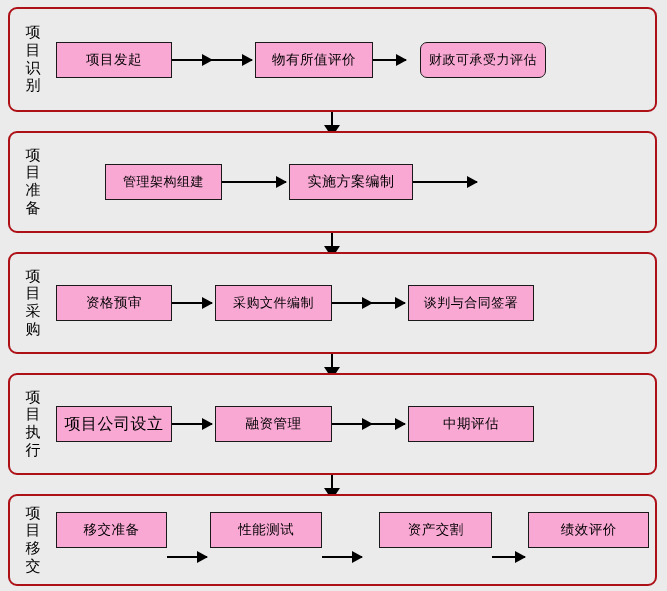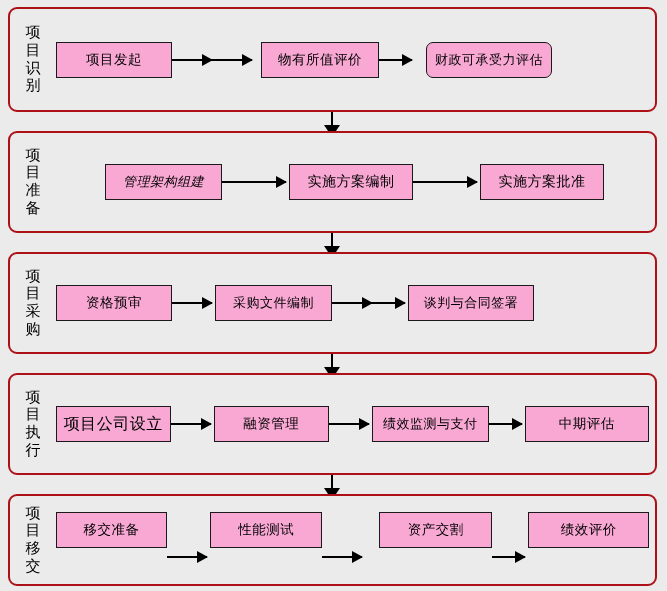--- a/index.html
+++ b/index.html
@@ -130,41 +130,40 @@
     <div class="phase-label">
       <span>项</span>
       <span>目</span>
       <span>识</span>
       <span>别</span>
     </div>
     <div class="steps">
       <div class="step" style="width:116px;">项目发起</div>
       <div class="h-arrow" style="width:40px; margin:0 0 0 0;"></div>
       <div class="h-arrow" style="width:40px;"></div>
-      <div class="step" style="width:118px; margin-left:9px;">物有所值评价</div>
+      <div class="step" style="width:118px; margin-left:3px;">物有所值评价</div>
       <div class="h-arrow" style="width:33px;"></div>
       <div class="step" style="width:126px; margin-left:14px; font-size:13px;border-radius:7px;">财政可承受力评估</div>
     </div>
   </div>
 
   <div class="v-arrow" style="top:112px; height:15px;"></div>
 
   <div class="phase" style="top:131px; height:102px;">
     <div class="phase-label">
       <span>项</span>
       <span>目</span>
       <span>准</span>
       <span>备</span>
     </div>
     <div class="steps" style="left:50px; right:10px;">
-      <div class="step" style="width:117px; margin-left:45px; font-size:13px;font-style:italic;">管理架构组建</div>
+      <div class="step" style="width:117px; margin-left:45px; font-size:13px;">管理架构组建</div>
       <div class="h-arrow" style="width:64px;"></div>
       <div class="step" style="width:124px; margin-left:3px; font-size:14px;">实施方案编制</div>
       <div class="h-arrow" style="width:64px;"></div>
-      <div class="step" style="width:124px; margin-left:3px; font-size:14px;">实施方案批准</div>
     </div>
   </div>
 
   <div class="v-arrow" style="top:233px; height:15px;"></div>
 
   <div class="phase" style="top:252px; height:102px;">
     <div class="phase-label">
       <span>项</span>
       <span>目</span>
       <span>采</span>
@@ -187,21 +186,20 @@
       <span>项</span>
       <span>目</span>
       <span>执</span>
       <span>行</span>
     </div>
     <div class="steps">
       <div class="step" style="width:116px; font-size:16px;">项目公司设立</div>
       <div class="h-arrow" style="width:40px;"></div>
       <div class="step" style="width:117px; margin-left:3px;">融资管理</div>
       <div class="h-arrow" style="width:40px;"></div>
-      <div class="step" style="width:118px; margin-left:3px; font-size:13px;">绩效监测与支付</div>
       <div class="h-arrow" style="width:33px;"></div>
       <div class="step" style="width:126px; margin-left:3px;">中期评估</div>
     </div>
   </div>
 
   <div class="v-arrow" style="top:475px; height:15px;"></div>
 
   <div class="phase" style="top:494px; height:92px;">
     <div class="phase-label">
       <span>项</span>

